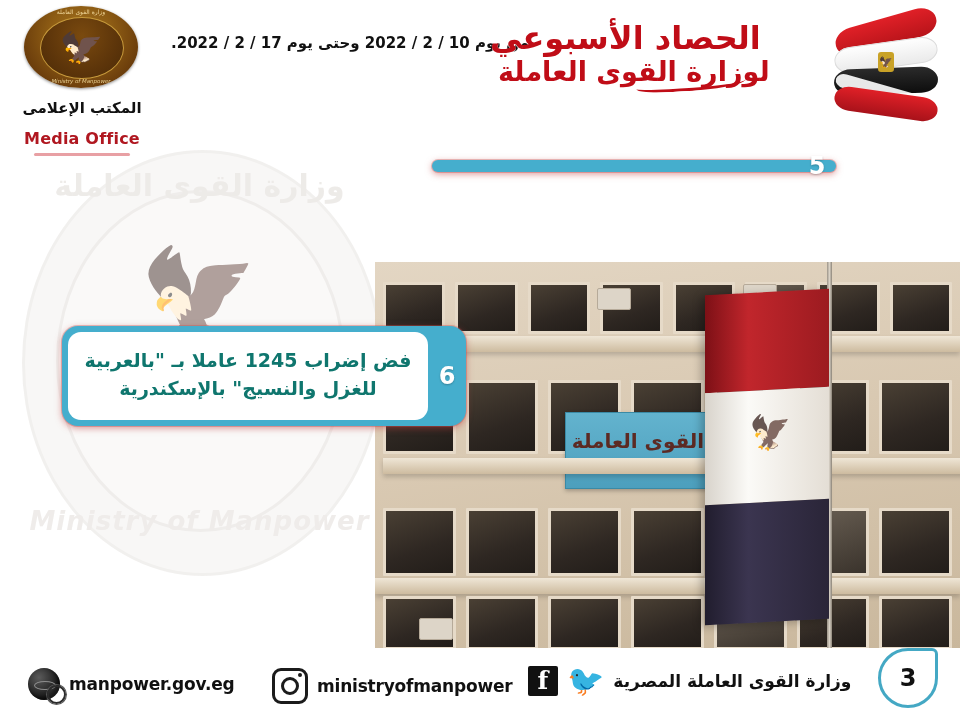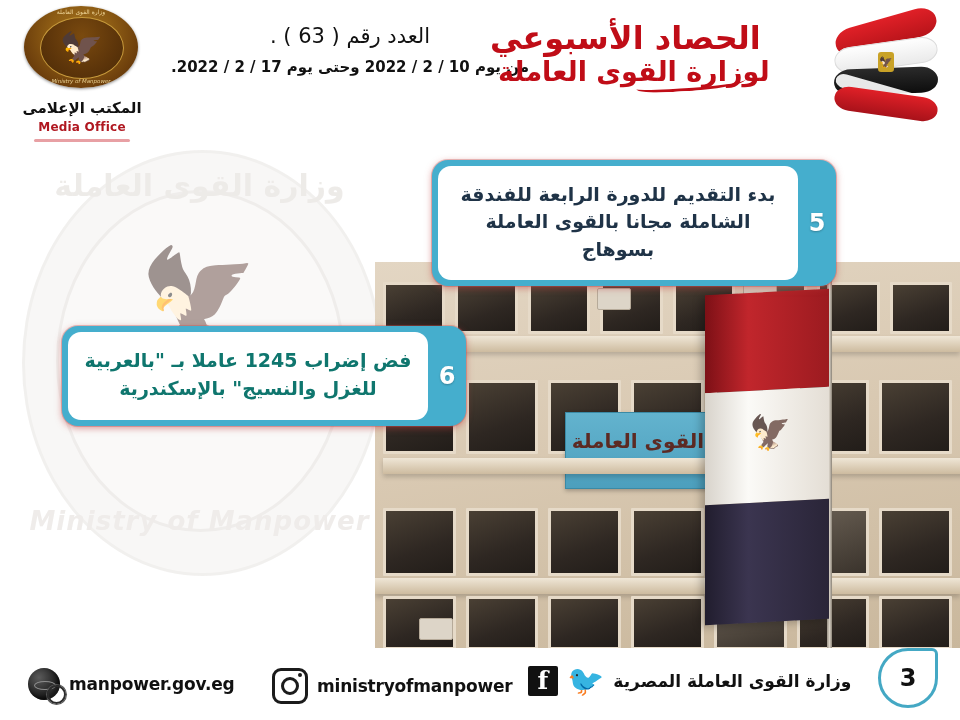--- a/index.html
+++ b/index.html
@@ -33,21 +33,21 @@
     position:absolute;left:0;top:2px;width:114px;text-align:center;
     font-size:6px;color:#f0d79a;letter-spacing:.5px;
   }
   .seal-logo .arc-bot{
     position:absolute;left:0;bottom:4px;width:114px;text-align:center;
     font-size:5.5px;color:#e8cf91;font-style:italic;
   }
 
   .media-office{position:absolute;left:6px;top:100px;width:152px;text-align:center;}
   .media-office .ar{font-size:15px;font-weight:bold;color:#111;line-height:1.1;}
-  .media-office .en{font-size:12px;font-weight:bold;color:#b01720;margin-top:3px;letter-spacing:.2px;}
+  .media-office .en{font-size:16px;font-weight:bold;color:#b01720;margin-top:12px;letter-spacing:.2px;}
   .media-office .rule{width:96px;height:3px;background:#e8a0a4;margin:5px auto 0;border-radius:2px;}
 
   
   .issue-block{position:absolute;left:150px;top:24px;width:400px;text-align:left;direction:rtl;}
   .issue-no{font-size:21px;color:#111;font-weight:500;white-space:nowrap;text-align:center;}
   .issue-dates{font-size:15px;color:#111;font-weight:600;margin-top:10px;white-space:nowrap;text-align:center;}
 
   
   .harvest-title{position:absolute;right:140px;top:22px;width:330px;text-align:left;direction:rtl;}
   .harvest-title .l1{
@@ -236,21 +236,20 @@
       <div class="arc-bot">Ministry of Manpower</div>
     </div>
 
     <div class="media-office">
       <div class="ar">المكتب الإعلامى</div>
       <div class="en">Media Office</div>
       <div class="rule"></div>
     </div>
 
     <div class="issue-block">
-      <div class="issue-no">العدد رقم  ( 63  ) .</div>
       <div class="issue-dates">من يوم 10 / 2 / 2022   وحتى يوم  17 / 2 / 2022.</div>
     </div>
 
     <div class="harvest-title">
       <div class="l1">الحصاد الأسبوعي</div>
       <div class="l2">لوزارة القوى العاملة</div>
       <div class="swoosh"></div>
     </div>
 
     <div class="flag-globe">
@@ -332,23 +331,20 @@
       <div class="fr fred"></div>
       <div class="fr fwhite"></div>
       <div class="fr fblack"></div>
       <div class="eagle-gold">🦅</div>
     </div>
   </div>
 
   <div class="card" id="card5">
     <div class="shell">
       <div class="num">5</div>
-      <div class="body">
-        <div class="txt">بدء التقديم  للدورة الرابعة للفندقة الشاملة مجانا بالقوى العاملة بسوهاج</div>
-      </div>
     </div>
   </div>
 
   <div class="card" id="card6">
     <div class="shell">
       <div class="num">6</div>
       <div class="body">
         <div class="txt">فض إضراب 1245 عاملا بـ "بالعربية للغزل والنسيج" بالإسكندرية</div>
       </div>
     </div>

